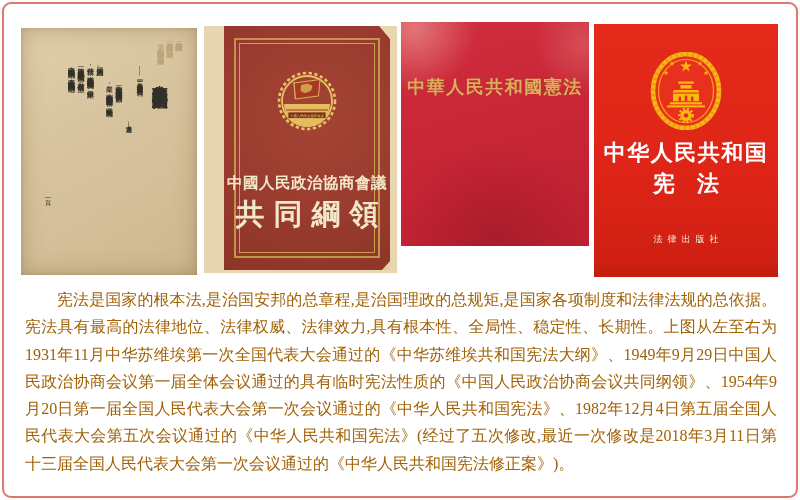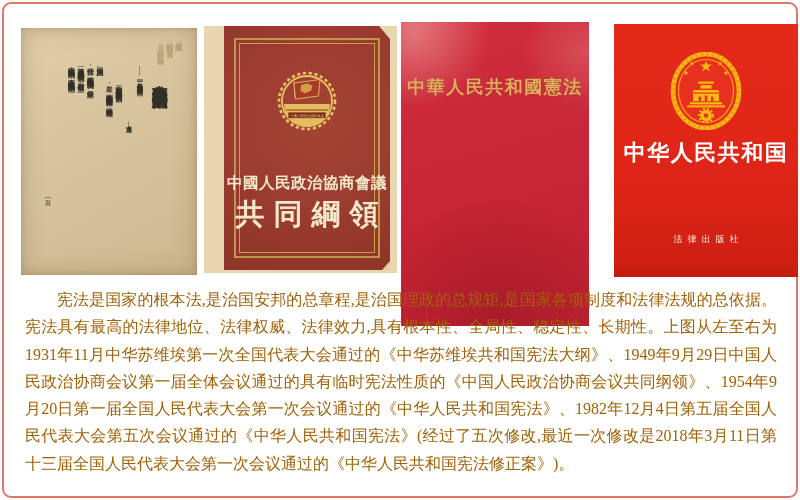--- a/index.html
+++ b/index.html
@@ -37,32 +37,32 @@
     border-left:8px solid transparent;border-bottom:9px solid #e2d0a8;z-index:3;}
   .b2-frame{position:absolute;inset:12px 10px;border:2px solid #c2964a;}
   .b2-frame::before{content:"";position:absolute;inset:3px;border:1px solid #c9a04e;}
   .b2-emblem{position:absolute;left:50%;top:44px;width:64px;height:72px;transform:translateX(-50%);}
   .b2-t1{position:absolute;left:0;right:0;top:147px;text-align:center;font-size:15.5px;
     font-weight:bold;letter-spacing:.5px;color:#f1e7c9;}
   .b2-t2{position:absolute;left:0;right:0;top:169px;text-align:center;font-size:29px;
     font-weight:bold;letter-spacing:9px;text-indent:9px;color:#f1e7c9;}
 
   
-  #book3{left:401px;top:22px;width:188px;height:304px;
+  #book3{left:401px;top:22px;width:188px;height:224px;
     background:linear-gradient(165deg,#d02f40 0%,#cb2939 30%,#c52434 65%,#bd202f 100%);}
   #book3::before{content:"";position:absolute;inset:0;
     background:radial-gradient(circle at 7% 3%,rgba(242,176,168,.55),transparent 22%),
                radial-gradient(circle at 97% 10%,rgba(235,160,150,.30),transparent 18%),
                radial-gradient(circle at 50% 96%,rgba(90,10,20,.22),transparent 40%);}
   .b3-title{position:relative;margin-top:53px;text-align:center;font-size:18px;font-weight:bold;
     letter-spacing:1.5px;color:#dcae5c;text-shadow:0 0 1px rgba(120,60,20,.4);}
 
   
   #book4{left:594px;top:24px;width:184px;height:253px;
-    background:linear-gradient(180deg,#e42b1a 0%,#df2517 55%,#d02013 92%,#c21d10 100%);margin-left:20px;}
+    background:linear-gradient(180deg,#e42b1a 0%,#df2517 55%,#d02013 92%,#c21d10 100%);}
   .b4-emblem{position:absolute;left:50%;top:28px;width:72px;height:78px;transform:translateX(-50%);}
   .b4-t1{position:absolute;left:0;right:0;top:114px;text-align:center;font-size:22px;
     font-weight:bold;letter-spacing:1.5px;color:#ffffff;}
   .b4-t2{position:absolute;left:0;right:0;top:145px;text-align:center;font-size:22px;
     font-weight:bold;color:#ffffff;}
   .b4-pub{position:absolute;left:0;right:0;top:209px;text-align:center;font-size:9px;
     letter-spacing:5px;text-indent:5px;color:#f7efe2;}
 
   
   .caption{position:absolute;left:25px;right:23px;top:286px;margin:0;
@@ -149,17 +149,18 @@
       </g>
       <g fill="#e8301e">
         <rect x="28.6" y="44.6" width="2.4" height="4.6"></rect>
         <rect x="34.7" y="43.6" width="2.6" height="5.6"></rect>
         <rect x="41" y="44.6" width="2.4" height="4.6"></rect>
         <circle cx="36" cy="63.5" r="2.3"></circle>
       </g>
       <circle cx="36" cy="63.5" r="6.8" fill="none" stroke="#fdb713" stroke-width="2.2" stroke-dasharray="2 2.1"></circle>
     </svg>
     <div class="b4-t1">中华人民共和国</div>
+    <div class="b4-t2">宪　法</div>
     <div class="b4-pub">法律出版社</div>
   </div>
 
   <p class="caption">宪法是国家的根本法,是治国安邦的总章程,是治国理政的总规矩,是国家各项制度和法律法规的总依据。宪法具有最高的法律地位、法律权威、法律效力,具有根本性、全局性、稳定性、长期性。上图从左至右为1931年11月中华苏维埃第一次全国代表大会通过的《中华苏维埃共和国宪法大纲》、1949年9月29日中国人民政治协商会议第一届全体会议通过的具有临时宪法性质的《中国人民政治协商会议共同纲领》、1954年9月20日第一届全国人民代表大会第一次会议通过的《中华人民共和国宪法》、1982年12月4日第五届全国人民代表大会第五次会议通过的《中华人民共和国宪法》(经过了五次修改,最近一次修改是2018年3月11日第十三届全国人民代表大会第一次会议通过的《中华人民共和国宪法修正案》)。</p>
 </div>
 
 </body></html>

